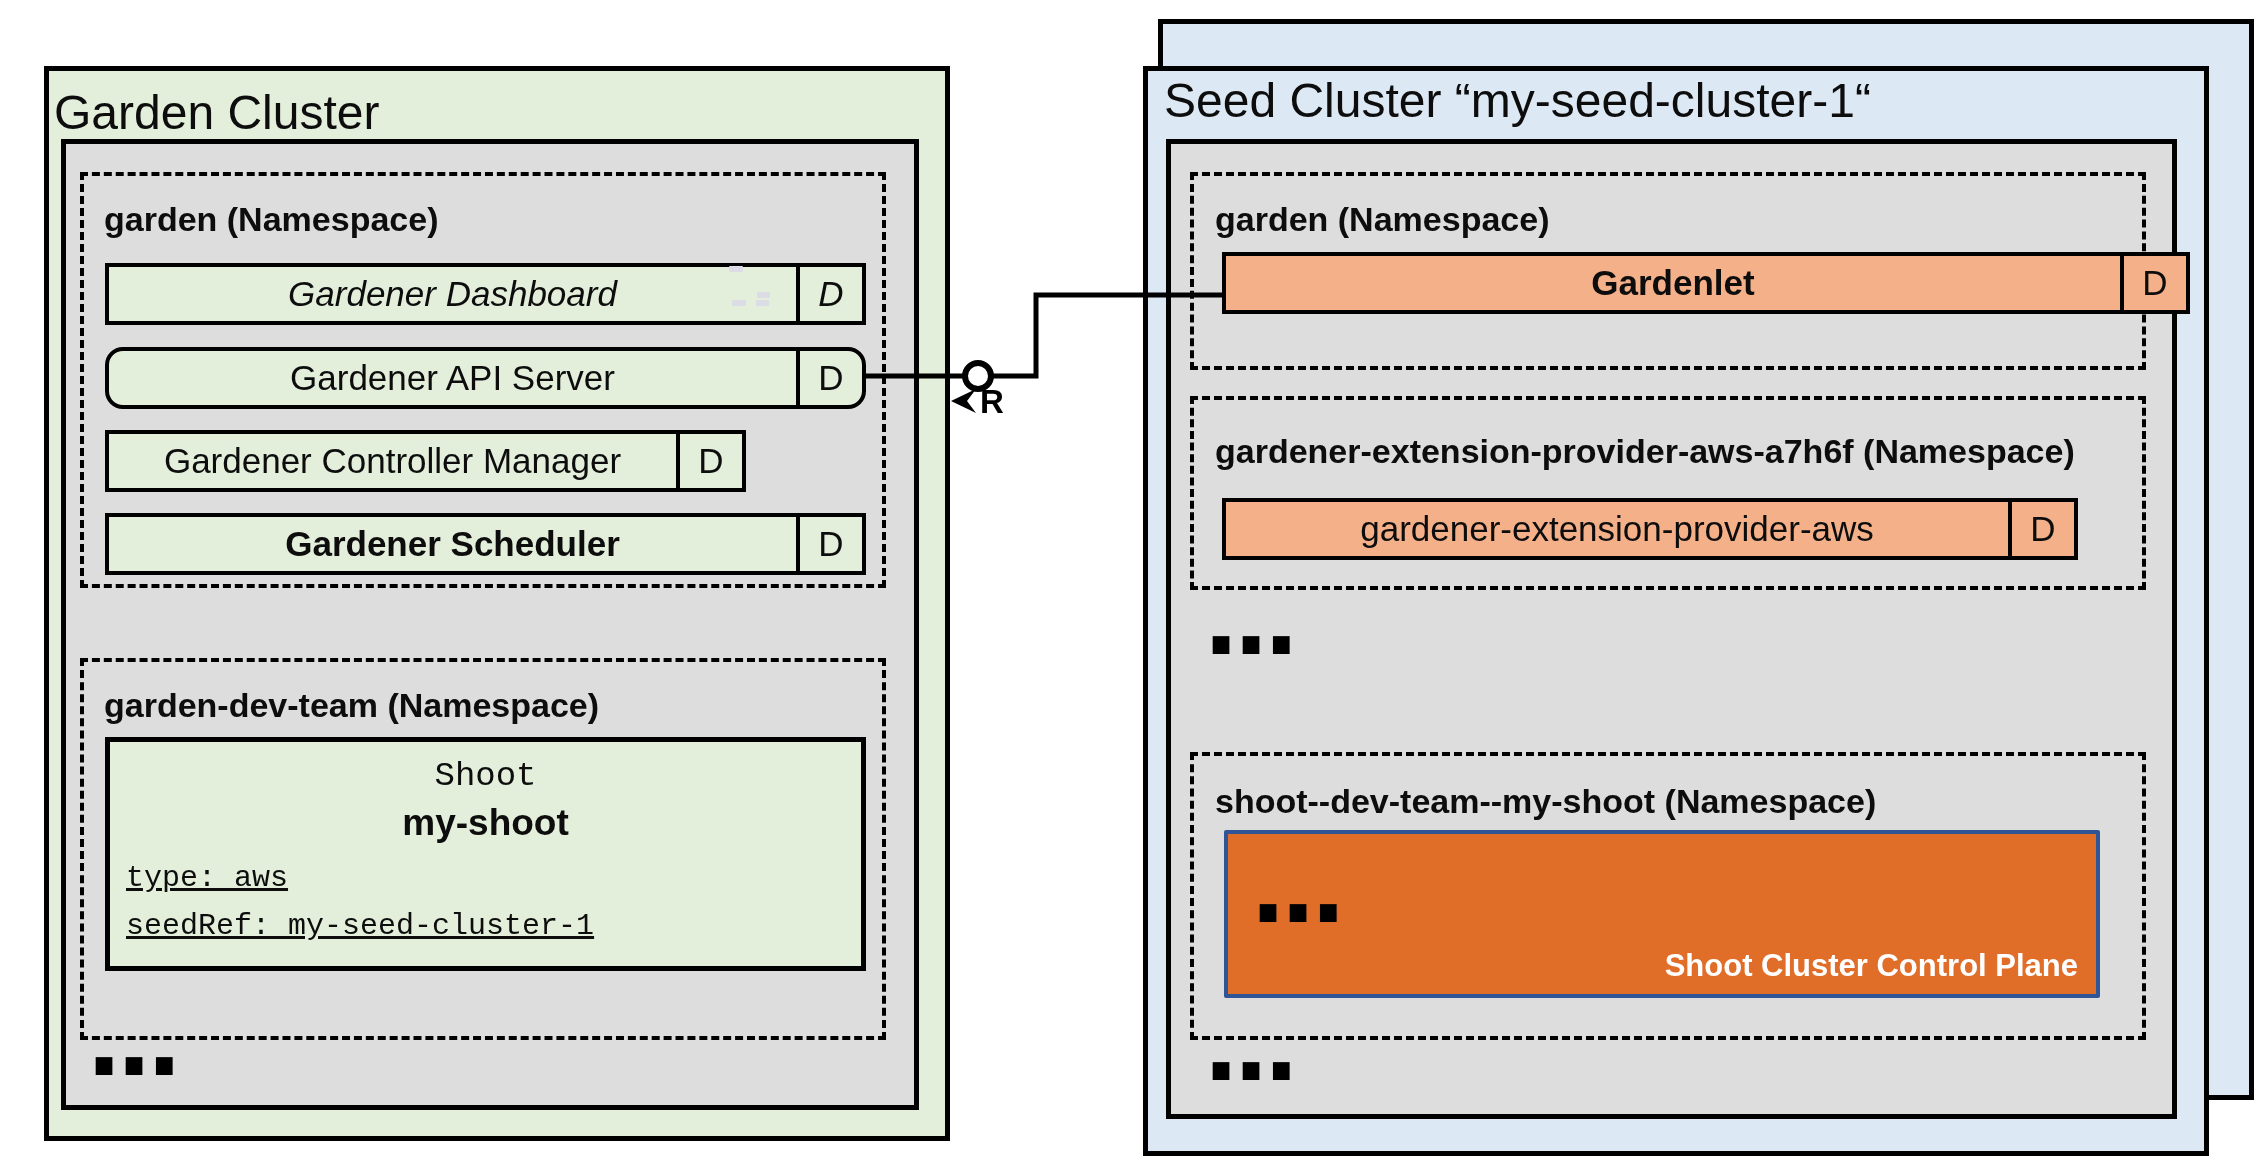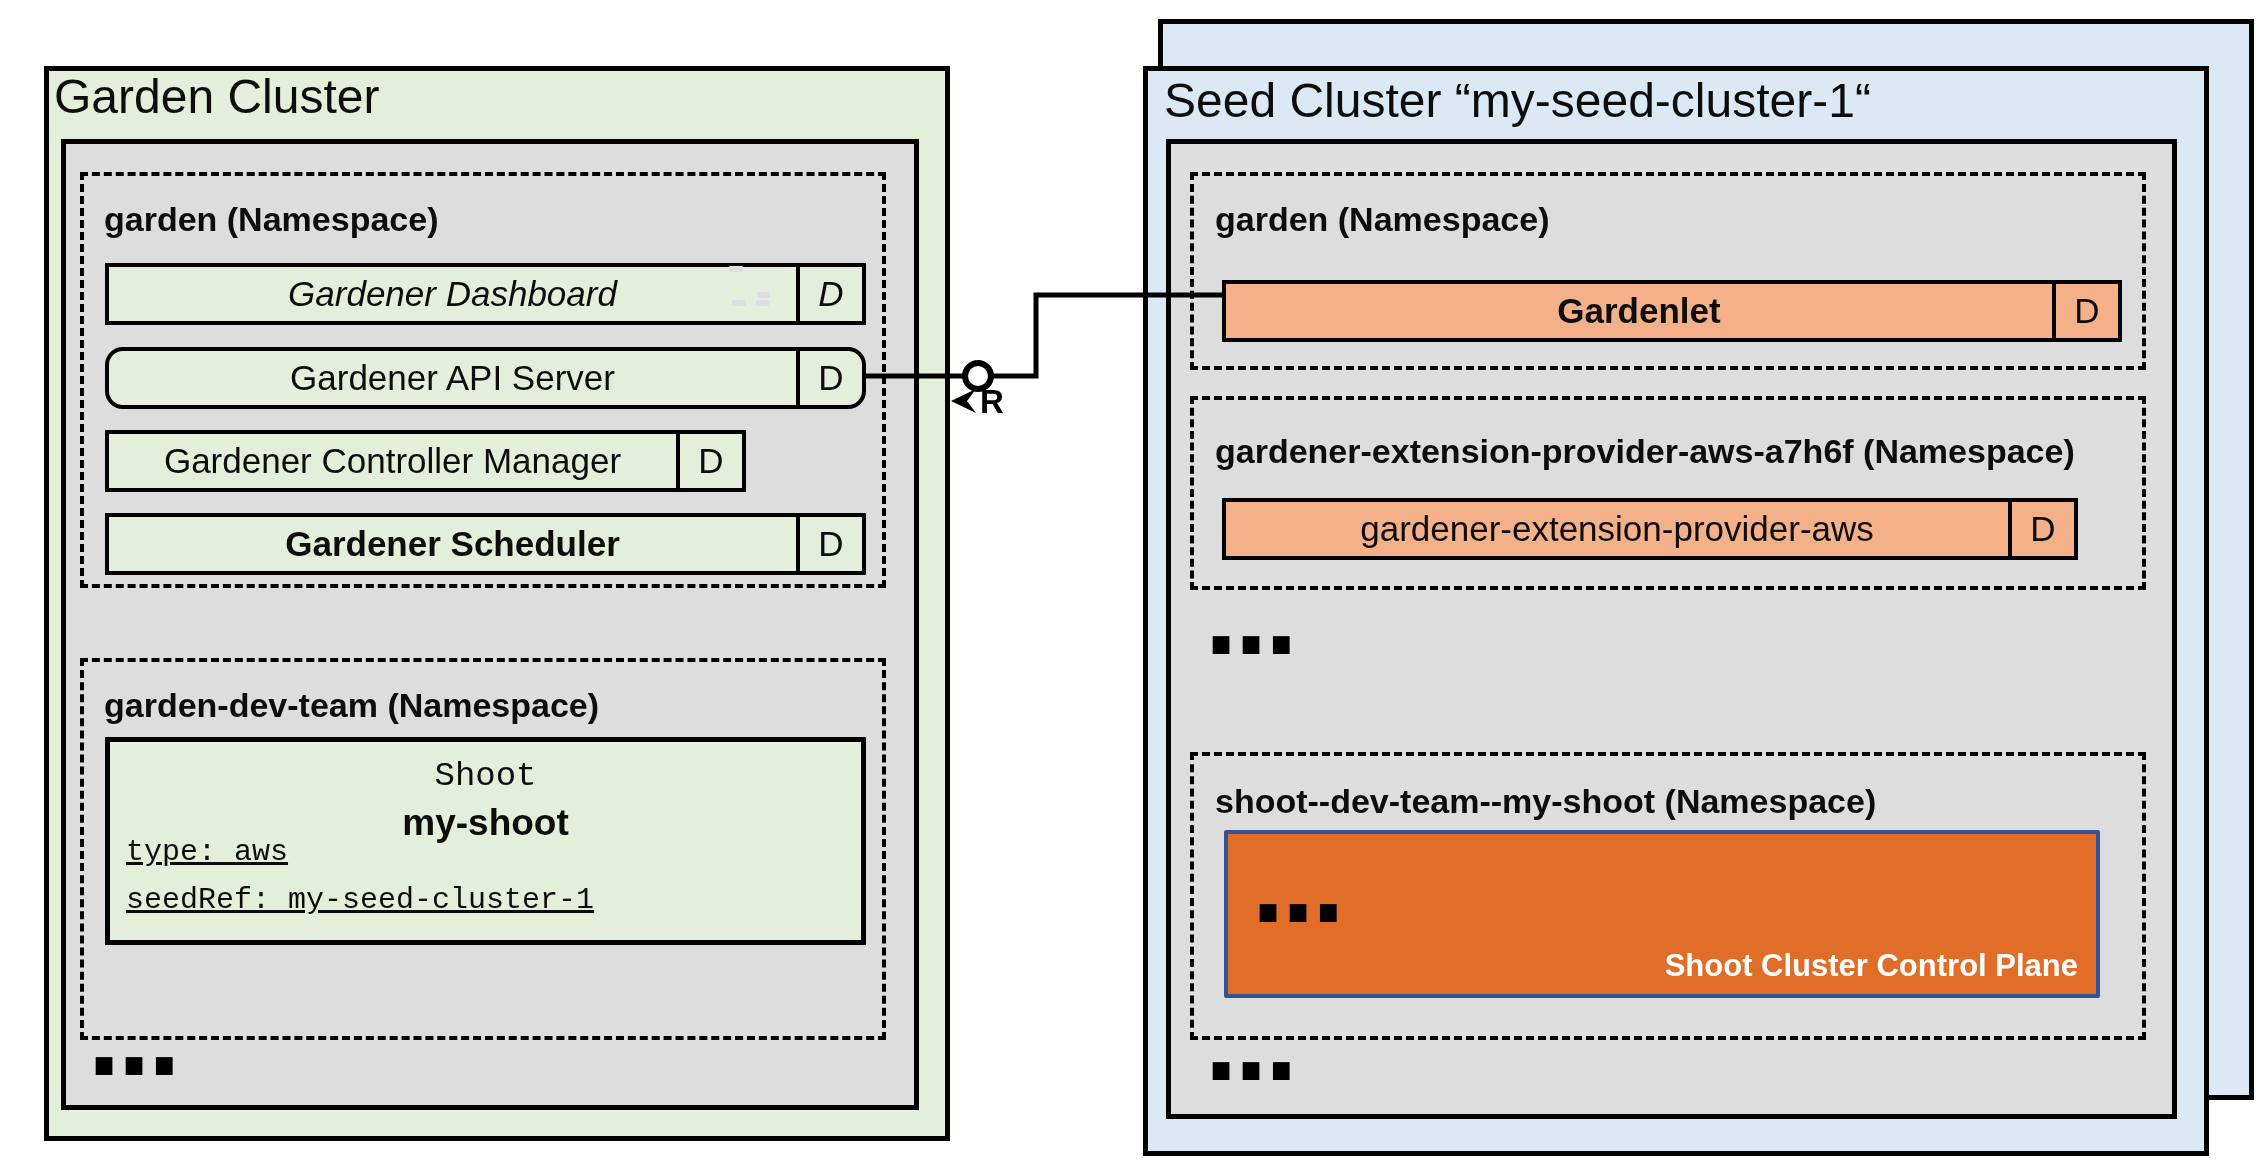--- a/index.html
+++ b/index.html
@@ -53,21 +53,21 @@
   <div class="abs cluster-blue" style="left:1158px; top:19px; width:1096px; height:1081px;"></div>
 
   <div class="abs cluster-blue" style="left:1143px; top:66px; width:1066px; height:1090px;"></div>
 
   <div class="abs cluster-title" style="left:1164px; top:76px;">Seed Cluster “my-seed-cluster-1“</div>
 
   <div class="abs inner-gray" style="left:1166px; top:139px; width:1011px; height:980px;"></div>
 
   <div class="abs ns-dashed" style="left:1190px; top:172px; width:956px; height:198px;"></div>
   <div class="abs ns-header" style="left:1215px; top:200px;">garden (Namespace)</div>
-  <div class="abs row row-orange" style="left:1222px; top:280px; width:900px;">
+  <div class="abs row row-orange" style="left:1222px; top:252px; width:968px;">
     <span class="row-label bold">Gardenlet</span>
     <span class="row-badge">D</span>
   </div>
 
   <div class="abs ns-dashed" style="left:1190px; top:396px; width:956px; height:194px;"></div>
   <div class="abs ns-header" style="left:1215px; top:432px;">gardener-extension-provider-aws-a7h6f (Namespace)</div>
   <div class="abs row row-orange" style="left:1222px; top:498px; width:856px;">
     <span class="row-label">gardener-extension-provider-aws</span>
     <span class="row-badge">D</span>
   </div>
@@ -78,21 +78,21 @@
   <div class="abs ns-header" style="left:1215px; top:782px;">shoot--dev-team--my-shoot (Namespace)</div>
   <div class="abs control-plane" style="left:1224px; top:830px; width:876px; height:168px;">
     <div class="dots" style="left:22px; top:8px; color:#000;">...</div>
     <div class="cp-label">Shoot Cluster Control Plane</div>
   </div>
 
   <div class="dots" style="left:1203px; top:1000px;">...</div>
 
   <div class="abs cluster-green" style="left:44px; top:66px; width:906px; height:1075px;"></div>
 
-  <div class="abs cluster-title" style="left:54px; top:72px;">Garden Cluster</div>
+  <div class="abs cluster-title" style="left:54px; top:88px;">Garden Cluster</div>
 
   <div class="abs inner-gray" style="left:61px; top:139px; width:858px; height:971px;"></div>
 
   <div class="abs ns-dashed" style="left:80px; top:172px; width:806px; height:416px;"></div>
   <div class="abs ns-header" style="left:104px; top:200px;">garden (Namespace)</div>
 
   <div class="abs row row-green" style="left:105px; top:263px; width:761px;font-style:italic;">
     <span class="row-label">Gardener Dashboard</span>
     <span class="row-badge">D</span>
   </div>
@@ -110,21 +110,21 @@
   </div>
 
   <div class="ghost" style="left:729px; top:266px; width:14px; height:6px;"></div>
   <div class="ghost" style="left:757px; top:292px; width:13px; height:6px;"></div>
   <div class="ghost" style="left:732px; top:300px; width:14px; height:6px;"></div>
   <div class="ghost" style="left:756px; top:300px; width:13px; height:6px;"></div>
 
   <div class="abs ns-dashed" style="left:80px; top:658px; width:806px; height:382px;"></div>
   <div class="abs ns-header" style="left:104px; top:686px;">garden-dev-team (Namespace)</div>
 
-  <div class="abs shoot-box" style="left:105px; top:737px; width:761px; height:208px;">
+  <div class="abs shoot-box" style="left:105px; top:737px; width:761px; height:234px;">
     <div class="shoot-kind">Shoot</div>
     <div class="shoot-name">my-shoot</div>
     <div class="shoot-spec"><span>type: aws</span><br><span>seedRef: my-seed-cluster-1</span></div>
   </div>
 
   <div class="dots" style="left:86px; top:995px;">...</div>
 
   <svg class="connector" width="2262" height="1174" viewBox="0 0 2262 1174">
     <polyline points="866,376 1036,376 1036,295 1222,295" fill="none" stroke="#000" stroke-width="5"></polyline>
     <circle cx="978" cy="376" r="13" fill="#ffffff" stroke="#000" stroke-width="6"></circle>

